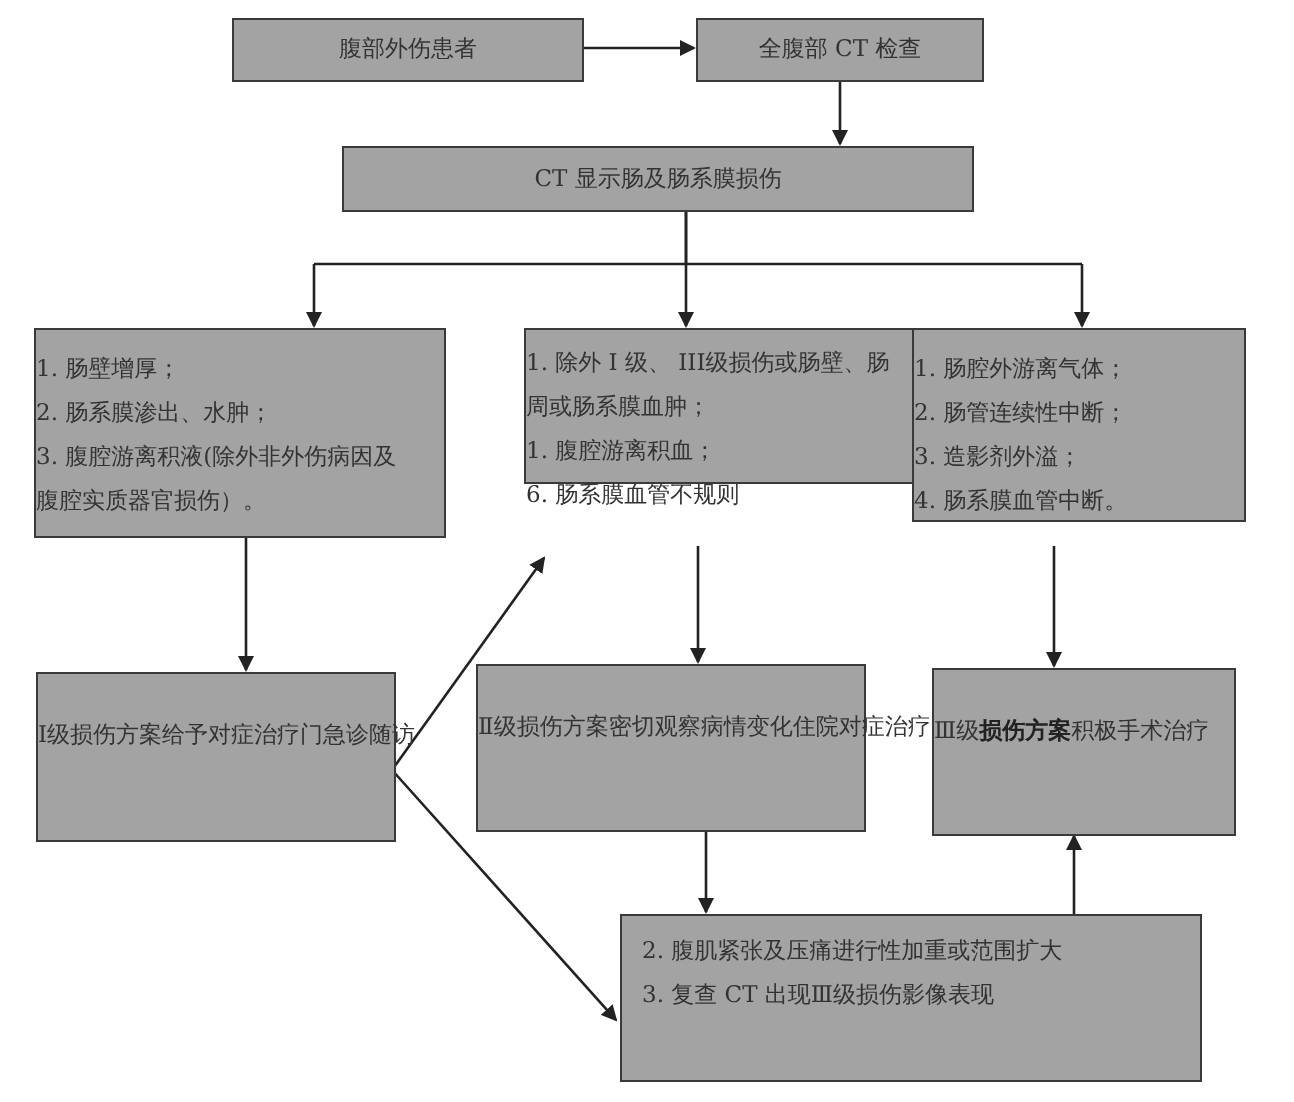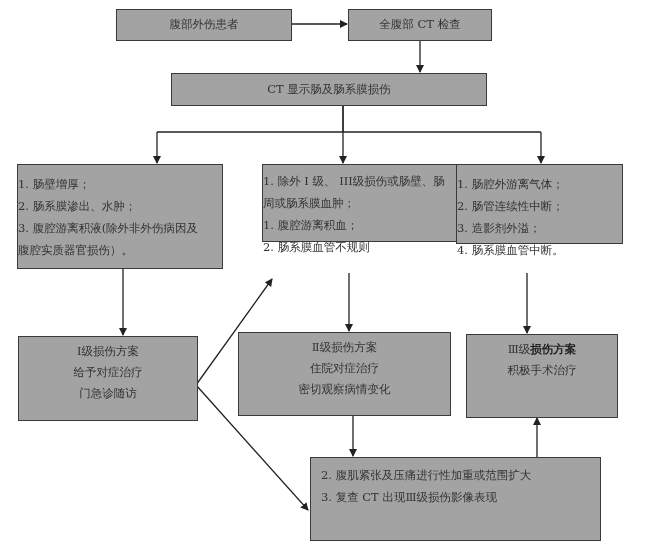--- a/index.html
+++ b/index.html
@@ -3,21 +3,21 @@
 <meta charset="utf-8">
 <style>
   html, body { margin: 0; padding: 0; background: #ffffff; }
   body { width: 647px; height: 551px; position: relative; overflow: hidden;
          font-family: "DejaVu Serif", "Liberation Serif", serif; color: #333333; }
   .box { position: absolute; box-sizing: border-box; border: 1.5px solid #3a3a3a; background: #a3a3a3; }
   .center { display: flex; align-items: center; justify-content: center; }
   .t { font-size: 11.5px; line-height: 1; white-space: nowrap; }
   .list { padding: 8px 8px 0 0; }
   .list .li { font-size: 11.5px; line-height: 22px; white-space: nowrap; }
-  .plan { flex-direction: column; align-items: center; justify-content: flex-start; padding-top: 4px; }
+  .plan { flex-direction: row; align-items: flex-start; justify-content: flex-start; padding-top: 20px; }
   .plan .li { font-size: 11.5px; line-height: 21px; white-space: nowrap; text-align: center; }
   .plan .title { font-weight: normal; }
   .plan3 .title-strong { font-weight: bold; color: #222; }
   svg#connectors { position: absolute; left: 0; top: 0; }
 </style>
 </head>
 <body>
 
 <svg id="connectors" width="647" height="551" viewBox="0 0 647 551">
   <defs>
@@ -56,38 +56,38 @@
 <div class="box list" style="left:17px;top:164px;width:206px;height:105px;">
   <div class="li">1. 肠壁增厚；</div>
   <div class="li">2. 肠系膜渗出、水肿；</div>
   <div class="li">3. 腹腔游离积液(除外非外伤病因及</div>
   <div class="li">腹腔实质器官损伤）。</div>
 </div>
 <div class="box list" style="left:242px;top:164px;width:211px;height:78px;padding-top:5px;margin-left:20px;">
   <div class="li">1. 除外 I 级、 III级损伤或肠壁、肠</div>
   <div class="li">周或肠系膜血肿；</div>
   <div class="li">1. 腹腔游离积血；</div>
-  <div class="li">2. 肠系膜血管不规则</div>
+  <div class="li">6. 肠系膜血管不规则</div>
 </div>
-<div class="box list" style="left:456px;top:164px;width:167px;height:80px;">
+<div class="box list" style="left:456px;top:164px;width:167px;height:97px;">
   <div class="li">1. 肠腔外游离气体；</div>
   <div class="li">2. 肠管连续性中断；</div>
   <div class="li">3. 造影剂外溢；</div>
   <div class="li">4. 肠系膜血管中断。</div>
 </div>
 
 <div class="box center plan" style="left:18px;top:336px;width:180px;height:85px;">
   <div class="li title">Ⅰ级损伤方案</div>
   <div class="li">给予对症治疗</div>
   <div class="li">门急诊随访</div>
 </div>
-<div class="box center plan" style="left:238px;top:332px;width:213px;height:84px;">
+<div class="box center plan" style="left:238px;top:332px;width:195px;height:84px;">
   <div class="li title">Ⅱ级损伤方案</div>
+  <div class="li">密切观察病情变化</div>
   <div class="li">住院对症治疗</div>
-  <div class="li">密切观察病情变化</div>
 </div>
 <div class="box center plan plan3" style="left:466px;top:334px;width:152px;height:84px;">
   <div class="li">
     <span>Ⅲ级</span><span class="title-strong">损伤方案</span>
   </div>
   <div class="li">积极手术治疗</div>
 </div>
 
 <div class="box list" style="left:310px;top:457px;width:291px;height:84px;padding-left:10px;padding-top:6px;">
   <div class="li">2. 腹肌紧张及压痛进行性加重或范围扩大</div>

